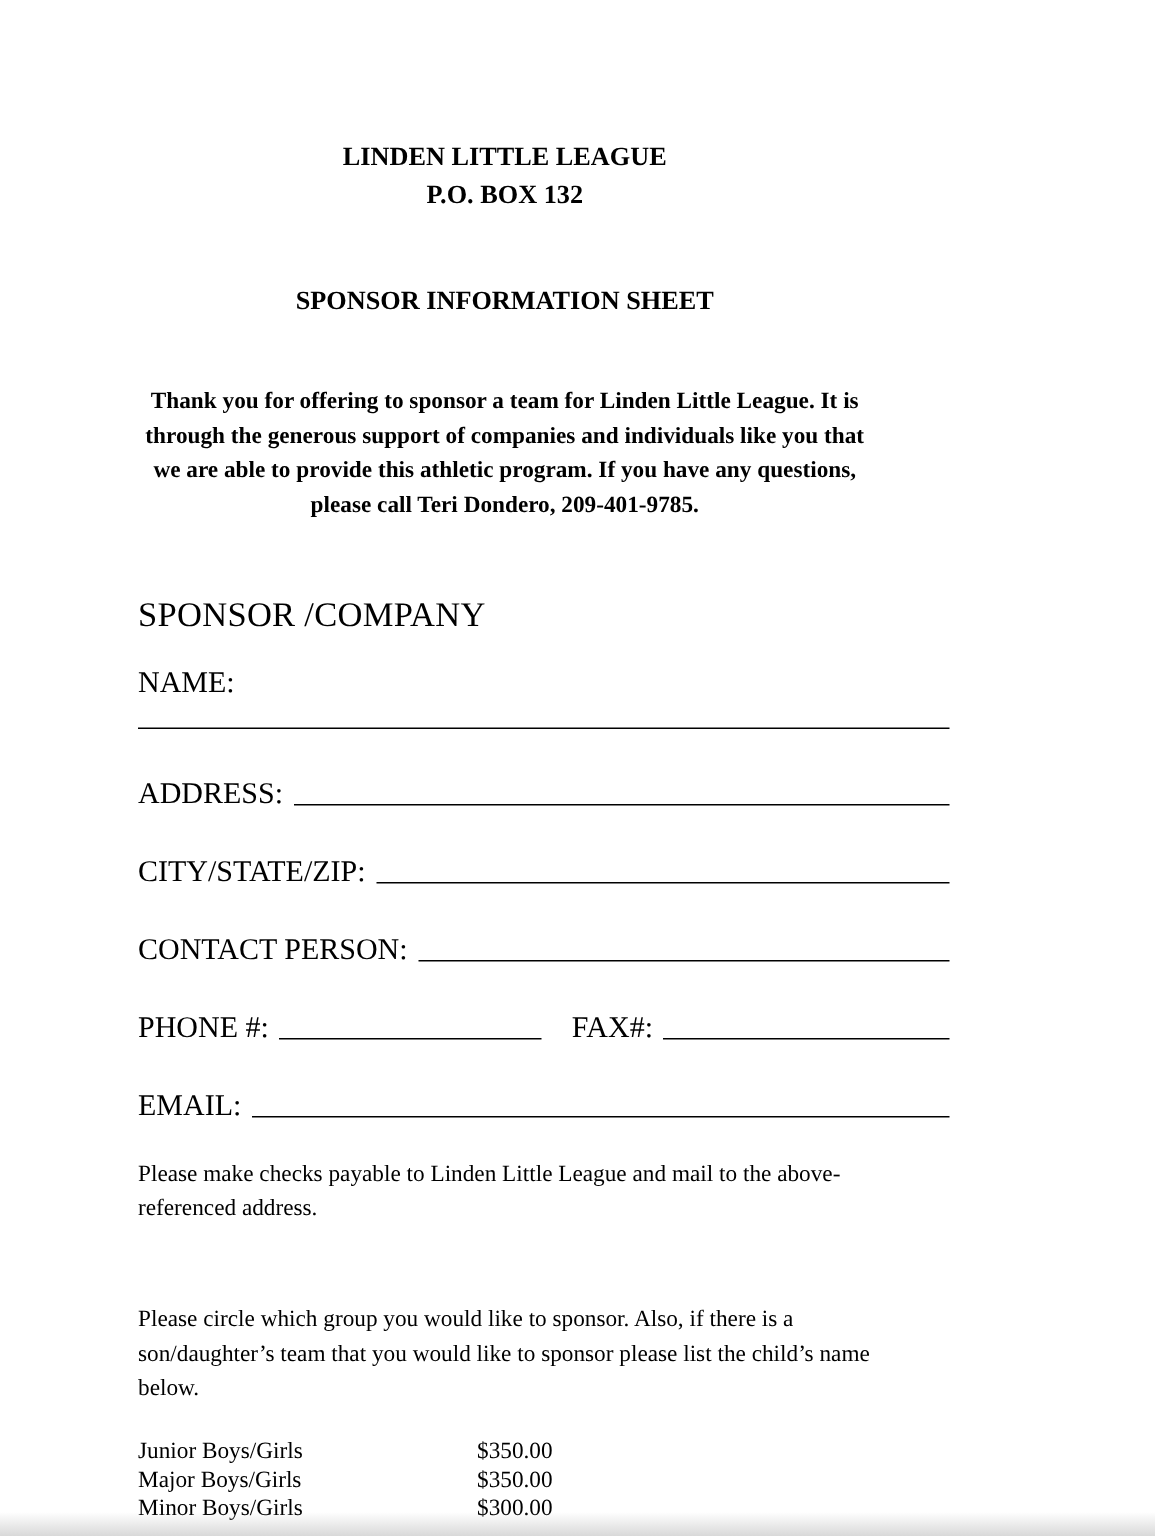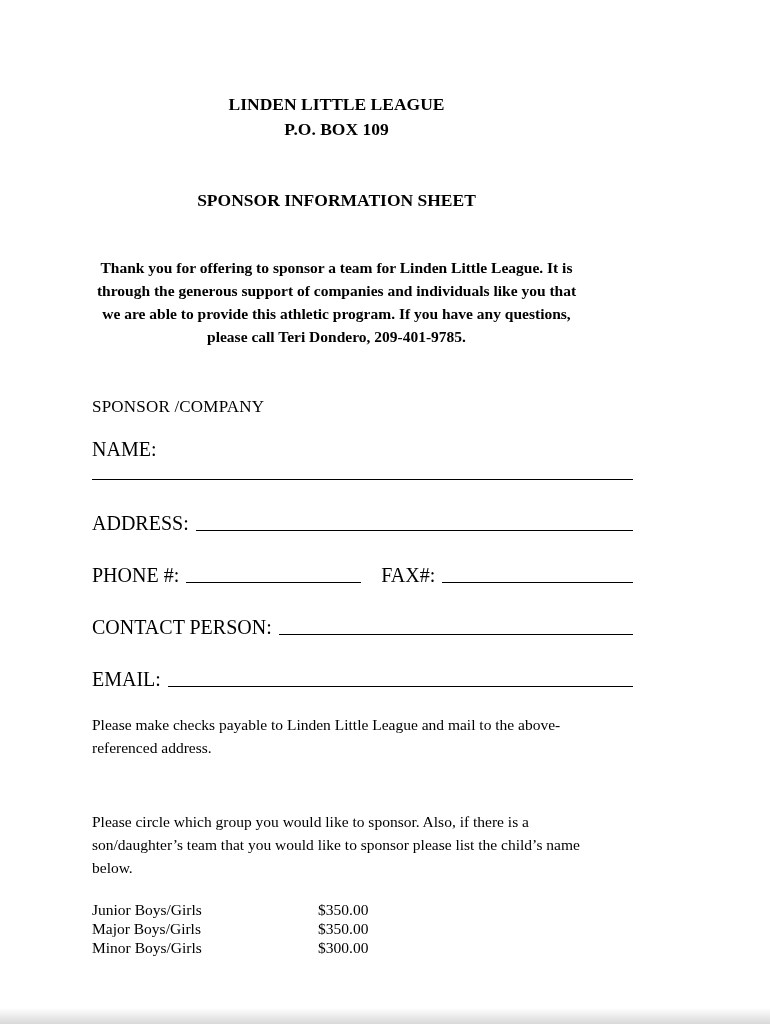--- a/index.html
+++ b/index.html
@@ -35,21 +35,21 @@
   }
   .intro {
     margin-top: 45px;
     font-size: 15.5px;
     line-height: 23px;
     text-align: center;
     font-weight: bold;
   }
   .section-heading {
     margin-top: 49px;
-    font-size: 17px;
+    font-size: 23px;
     letter-spacing: 0.2px;
   }
   .field-label {
     font-size: 20px;
   }
   .name-label {
     margin-top: 21px;
   }
   .full-line {
     border-bottom: 1px solid #000;
@@ -112,47 +112,51 @@
     background: linear-gradient(to bottom, rgba(255,255,255,0), rgba(185,185,185,0.55));
   }
 </style>
 </head>
 <body>
 
 <div class="page">
 
   <div class="doc-header">
     <div>LINDEN LITTLE LEAGUE</div>
-    <div>P.O. BOX 109</div>
+    <div>P.O. BOX 132</div>
   </div>
 
   <div class="doc-title">SPONSOR INFORMATION SHEET</div>
 
   <div class="intro para">Thank you for offering to sponsor a team for Linden Little League.  It is through the generous support of companies and individuals like you that we are able to provide this athletic program.  If you have any questions, please call Teri Dondero, 209-401-9785.</div>
 
   <div class="section-heading">SPONSOR /COMPANY</div>
 
   <div class="field-label name-label">NAME:</div>
   <div class="full-line"></div>
 
   <div class="field-row">
     <span class="field-label">ADDRESS:</span>
     <span class="blank"></span>
   </div>
 
+  <div class="field-row">
+    <span class="field-label">CITY/STATE/ZIP:</span>
+    <span class="blank"></span>
+  </div>
+
+  <div class="field-row">
+    <span class="field-label">CONTACT PERSON:</span>
+    <span class="blank"></span>
+  </div>
 
   <div class="field-row">
     <span class="field-label">PHONE #:</span>
     <span class="blank fixed phone-blank"></span>
     <span class="field-label fax-label">FAX#:</span>
-    <span class="blank"></span>
-  </div>
-
-  <div class="field-row">
-    <span class="field-label">CONTACT PERSON:</span>
     <span class="blank"></span>
   </div>
 
   <div class="field-row">
     <span class="field-label">EMAIL:</span>
     <span class="blank"></span>
   </div>
 
   <div class="para checks-para">Please make checks payable to Linden Little League and mail to the above-referenced address.</div>
 

